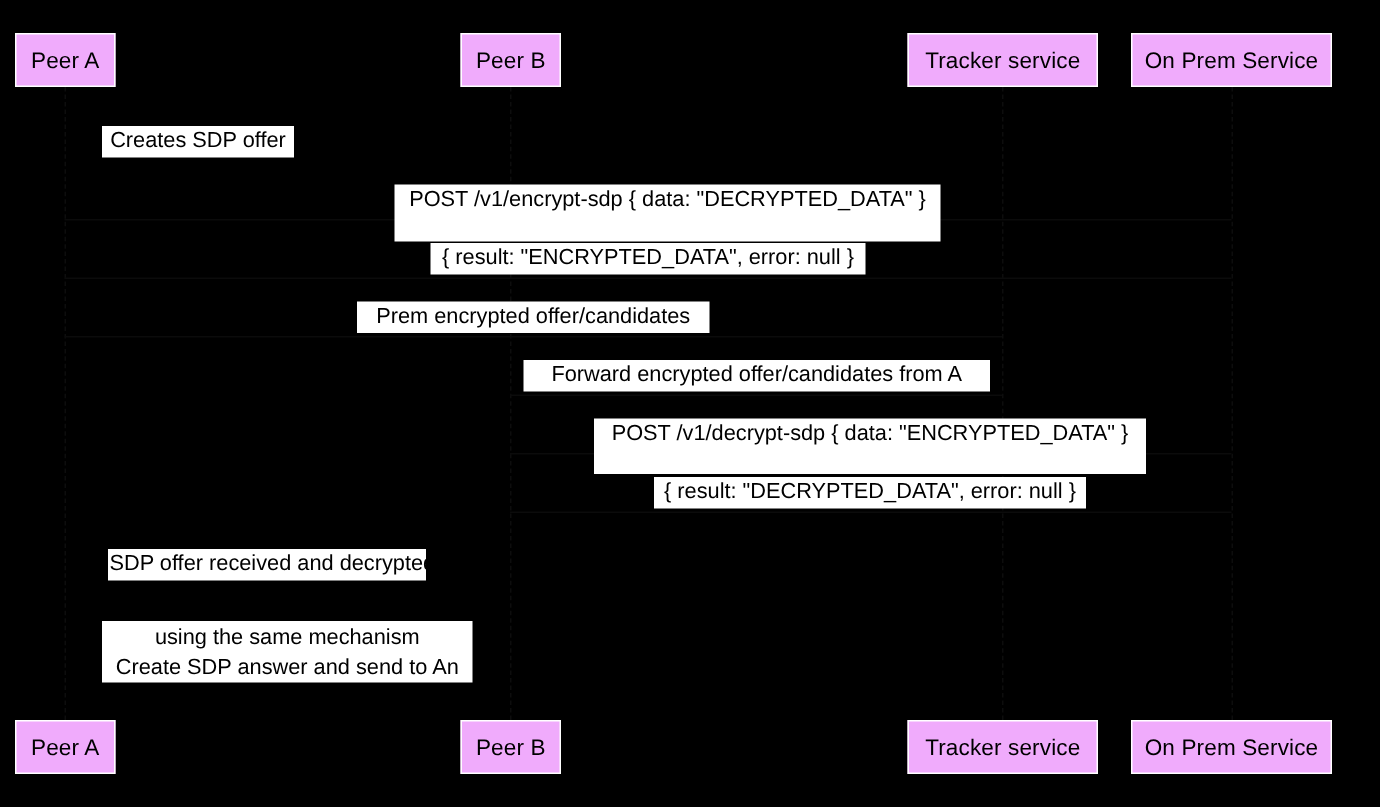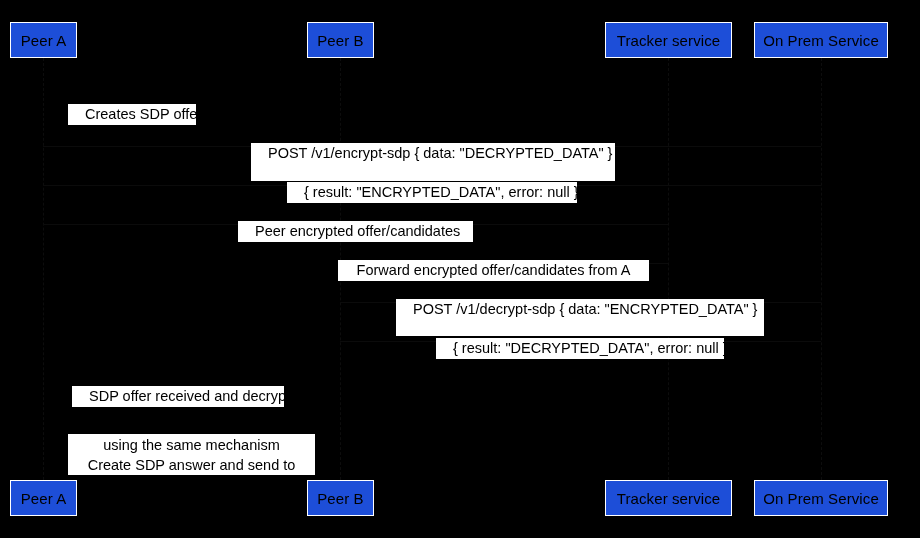--- a/index.html
+++ b/index.html
@@ -14,21 +14,21 @@
     height: 538px;
     background: #000000;
     overflow: hidden;
     font-family: "Liberation Sans", sans-serif;
     -webkit-font-smoothing: antialiased;
   }
   
   .participant {
     position: absolute;
     box-sizing: border-box;
-    background: #1d4ed8;
+    background: #f0abfc;
     color: #000000;
     border: 1px solid #ffffff;
     display: flex;
     align-items: center;
     justify-content: center;
     font-size: 15px;
     line-height: 1;
     white-space: nowrap;
     letter-spacing: 0.1px;
   }
@@ -41,22 +41,21 @@
   
   .msg {
     position: absolute;
     box-sizing: border-box;
     background: #ffffff;
     color: #000000;
     font-size: 14.5px;
     line-height: 21px;
     white-space: nowrap;
     text-align: center;
-    padding: 0 17px;
-    margin-top: 20px;
+    padding: 0 1px;
   }
   .msg.two-line {
     white-space: normal;
     line-height: 20px;
     padding-top: 1px;
   }
   
   .arrow {
     position: absolute;
     height: 0;
@@ -104,24 +103,24 @@
       </div>
       <div class="participant" style="left: 605px; top: 480px; width: 127px; height: 36px;">
         <span>Tracker service</span>
       </div>
       <div class="participant" style="left: 754px; top: 480px; width: 134px; height: 36px;">
         <span>On Prem Service</span>
       </div>
     </div>
   <div id="messages-layer">
       <div class="msg" style="left: 68px; top: 84px; width: 128px; height: 21px;"><span>Creates SDP offer</span></div>
-      <div class="msg" style="left: 251px; top: 123px; width: 364px; height: 38px;"><span>POST /v1/encrypt-sdp { data: "DECRYPTED_DATA" }</span></div>
+      <div class="msg" style="left: 263px; top: 123px; width: 364px; height: 38px;"><span>POST /v1/encrypt-sdp { data: "DECRYPTED_DATA" }</span></div>
       <div class="msg" style="left: 287px; top: 162px; width: 290px; height: 21px;"><span>{ result: "ENCRYPTED_DATA", error: null }</span></div>
-      <div class="msg" style="left: 238px; top: 201px; width: 235px; height: 21px;"><span>Peer encrypted offer/candidates</span></div>
-      <div class="msg" style="left: 338px; top: 240px; width: 311px; height: 21px;"><span>Forward encrypted offer/candidates from A</span></div>
+      <div class="msg" style="left: 238px; top: 201px; width: 235px; height: 21px;"><span>Prem encrypted offer/candidates</span></div>
+      <div class="msg" style="left: 349px; top: 240px; width: 311px; height: 21px;"><span>Forward encrypted offer/candidates from A</span></div>
       <div class="msg" style="left: 396px; top: 279px; width: 368px; height: 37px;"><span>POST /v1/decrypt-sdp { data: "ENCRYPTED_DATA" }</span></div>
       <div class="msg" style="left: 436px; top: 318px; width: 288px; height: 21px;"><span>{ result: "DECRYPTED_DATA", error: null }</span></div>
       <div class="msg" style="left: 72px; top: 366px; width: 212px; height: 21px;"><span>SDP offer received and decrypted!</span></div>
       <div class="msg two-line" style="left: 68px; top: 414px; width: 247px; height: 41px;">
         <div>using the same mechanism</div>
         <div>Create SDP answer and send to An</div>
       </div>
     </div>
 </div>
 

